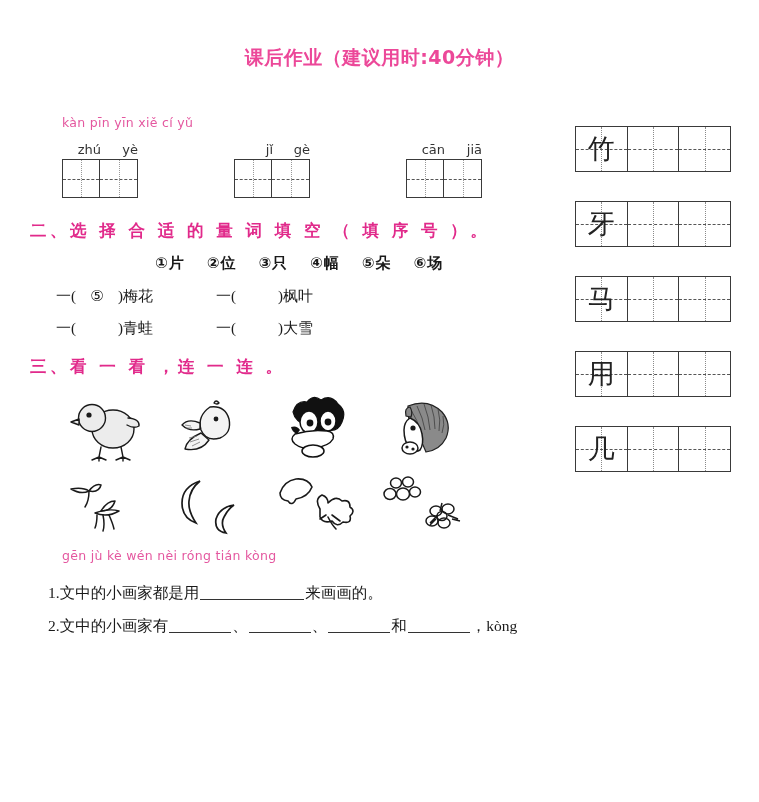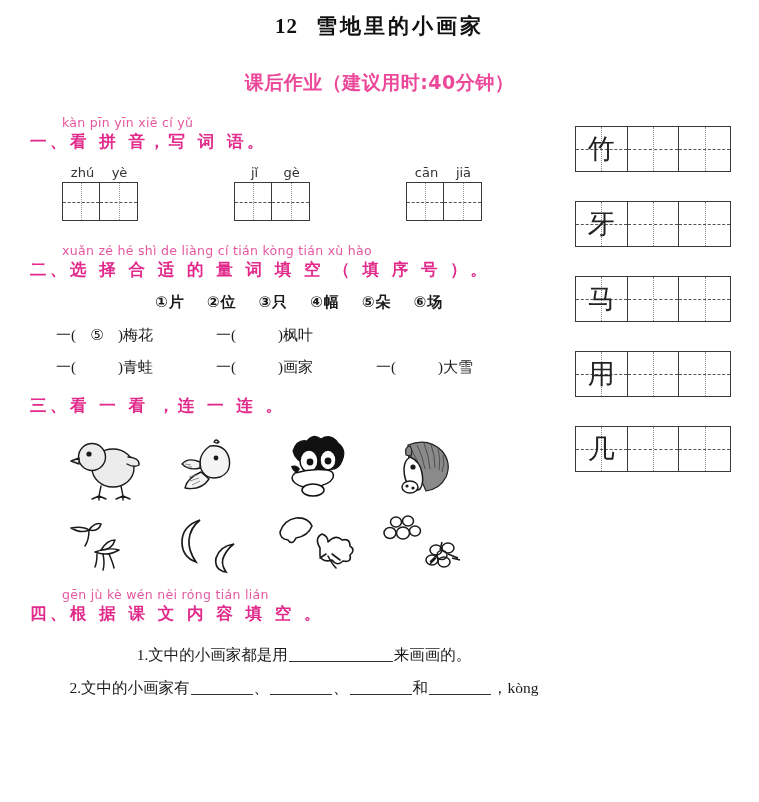--- a/index.html
+++ b/index.html
@@ -95,21 +95,21 @@
   }
   .tzg-pinyin {
     display: flex;
     font-size: 13px;
     color: #333;
     margin-bottom: 2px;
     margin-left: 2px;
   }
   .tzg-pinyin span {
     width: 37px;
-    text-align: center;
+    text-align: right;
   }
   .tzg-box {
     display: flex;
     border: 1.2px solid #3a3a3a;
     background: #fff;
   }
   .tzg-cell {
     width: 37px;
     height: 37px;
     position: relative;
@@ -187,21 +187,20 @@
     justify-content: center;
   }
 
   
   .fill-block {
     margin-top: 14px;
     margin-left: 48px;
     font-size: 15.5px;
     font-family: "Liberation Serif", "DejaVu Sans", serif;
     line-height: 2.1;
-    text-align: center;
   }
   .q-line { white-space: nowrap; }
   .ul-long {
     display: inline-block;
     width: 104px;
     border-bottom: 1.2px solid #333;
     height: 15px;
     margin: 0 1px;
     vertical-align: -2px;
   }
@@ -256,31 +255,27 @@
     font-size: 27px;
     color: #222;
     font-family: "Liberation Serif", "DejaVu Sans", serif;
     line-height: 1;
   }
 </style>
 </head>
 <body>
 
 <div class="page-header">
-  <div class="title-row">
-    <span class="title-num">12</span><span class="title-text">雪地里的小画家</span>
-  </div>
   <div class="subtitle">课后作业（建议用时:40分钟）</div>
 </div>
 
 <div class="left-col">
 
   <div class="section">
     <div class="sec-pinyin">kàn  pīn  yīn    xiě  cí  yǔ</div>
-    <div class="sec-title"><span>一、</span><span>看 拼 音，写 词 语。</span></div>
 
     <div class="tzg-row">
 
       <div class="tzg-group">
         <div class="tzg-pinyin">
           <span>zhú</span>
           <span>yè</span>
         </div>
         <div class="tzg-box">
           <div class="tzg-cell"></div>
@@ -307,35 +302,33 @@
         <div class="tzg-box">
           <div class="tzg-cell"></div>
           <div class="tzg-cell"></div>
         </div>
       </div>
 
     </div>
   </div>
 
   <div class="section" style="margin-top:22px">
-    <div class="sec-pinyin">xuǎn  zé  hé  shì  de  liàng  cí  tián  kòng    tián  xù  hào</div>
     <div class="sec-title"><span>二、</span><span>选 择 合 适 的 量 词 填 空 （ 填 序 号 ）。</span></div>
 
     <div class="mw-options">
       <span>①片</span><span>②位</span><span>③只</span><span>④幅</span><span>⑤朵</span><span>⑥场</span>
     </div>
 
     <div class="mw-grid">
       <div class="mw-line">
         <div class="mw-item"><span>一(</span><span class="mw-blank">⑤</span><span>)梅花</span></div>
         <div class="mw-item"><span>一(</span><span class="mw-blank"></span><span>)枫叶</span></div>
       </div>
       <div class="mw-line">
         <div class="mw-item"><span>一(</span><span class="mw-blank"></span><span>)青蛙</span></div>
-        <div class="mw-item"><span>一(</span><span class="mw-blank"></span><span>)画家</span></div>
         <div class="mw-item"><span>一(</span><span class="mw-blank"></span><span>)大雪</span></div>
       </div>
     </div>
   </div>
 
   <div class="section" style="margin-top:18px">
     <div class="sec-title"><span>三、</span><span>看 一 看 ，连 一 连 。</span></div>
 
     <div class="pic-area">
       <div class="pic-row">
@@ -457,22 +450,21 @@
               <path d="M60 40 l-8 8 M70 40 l10 4 M62 36 l2 -8 M58 44 l-6 6 M74 44 l8 2"></path>
             </g>
           </svg>
         </div>
 
       </div>
     </div>
   </div>
 
   <div class="section" style="margin-top:8px">
-    <div class="sec-pinyin">gēn  jù  kè  wén  nèi  róng  tián  lián</div>
-    <div class="sec-title"><span>四、</span><span>根 据 课 文 内 容 填 空 。</span></div>
+    <div class="sec-pinyin">gēn  jù  kè  wén  nèi  róng  tián  kòng</div>
 
     <div class="fill-block">
       <div class="q-line">
         <span>1.</span><span>文中的小画家都是用</span><span class="ul-long"></span><span>来画画的。</span>
       </div>
       <div class="q-line">
         <span>2.</span><span>文中的小画家有</span><span class="ul-short"></span><span>、</span><span class="ul-short"></span><span>、</span><span class="ul-short"></span><span>和</span><span class="ul-short"></span><span>，kòng</span>
       </div>
     </div>
   </div>

